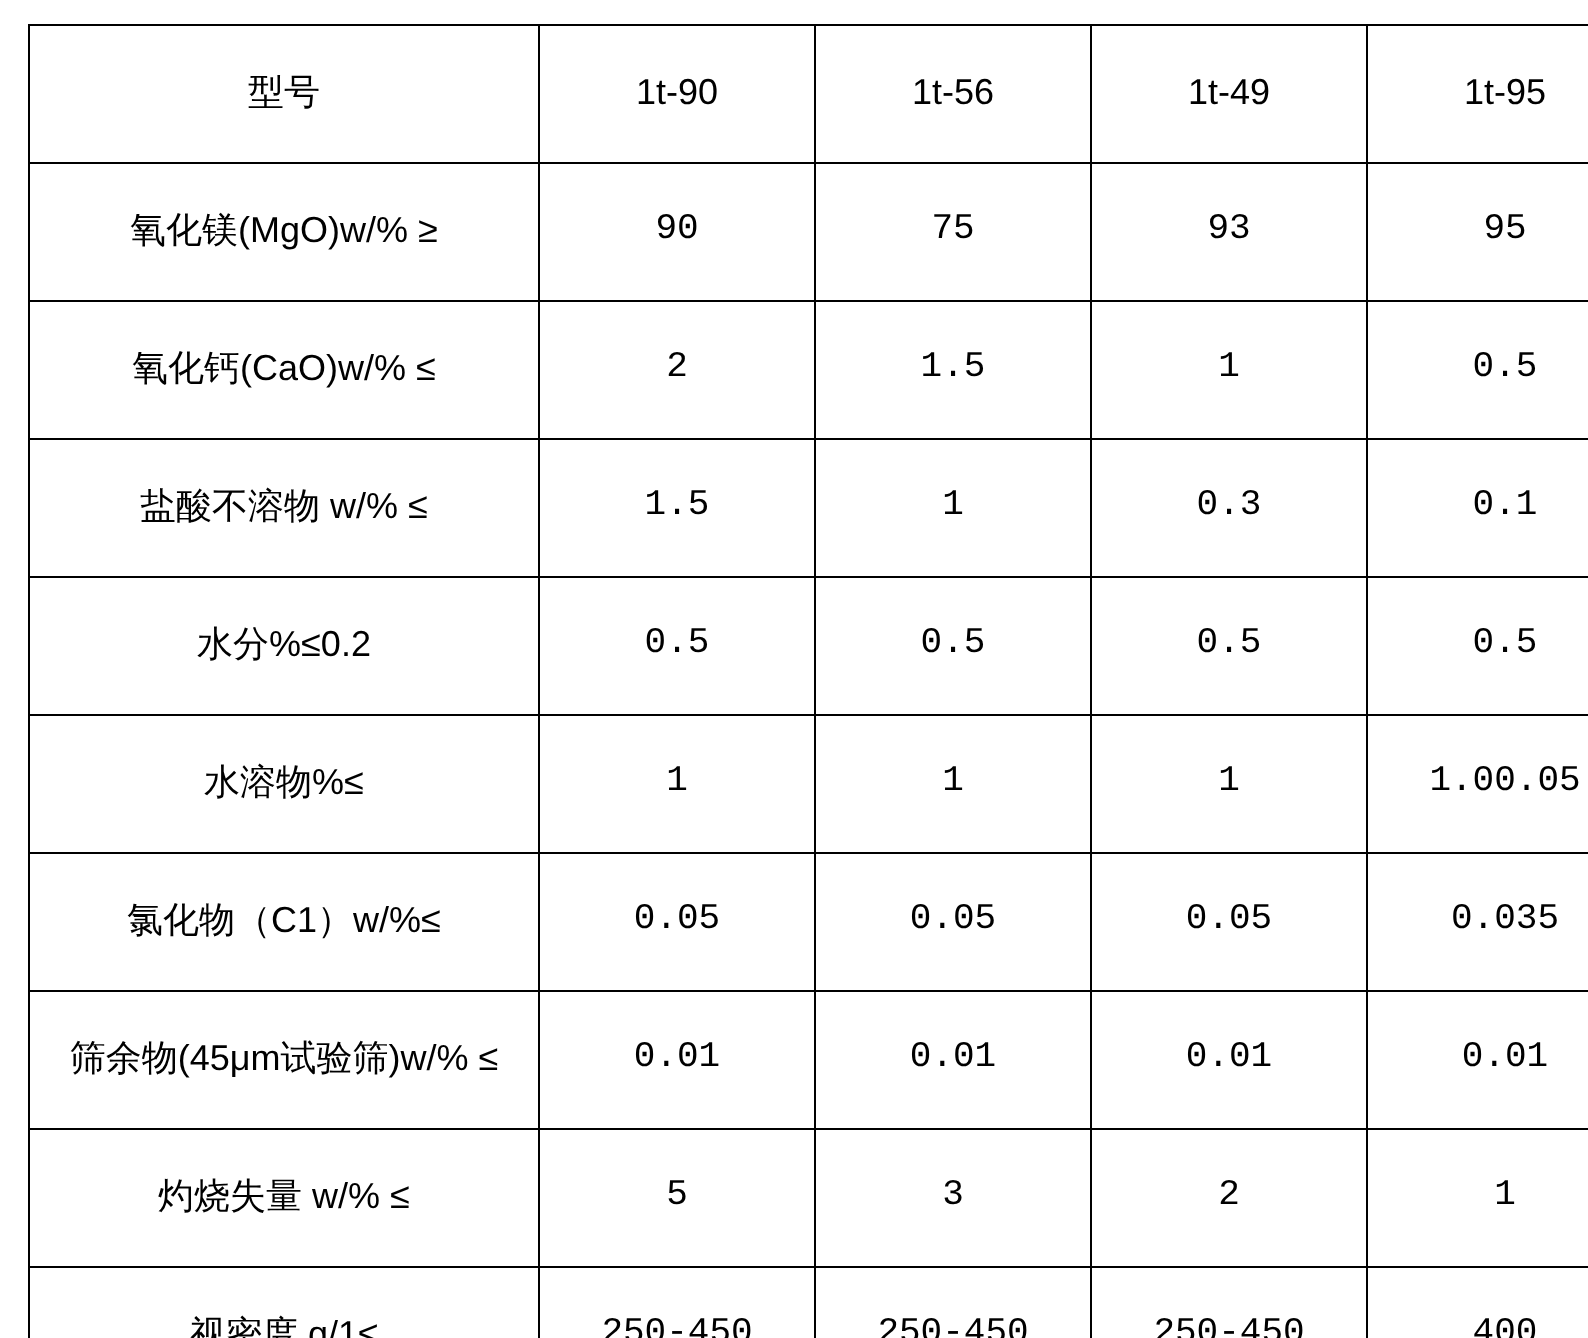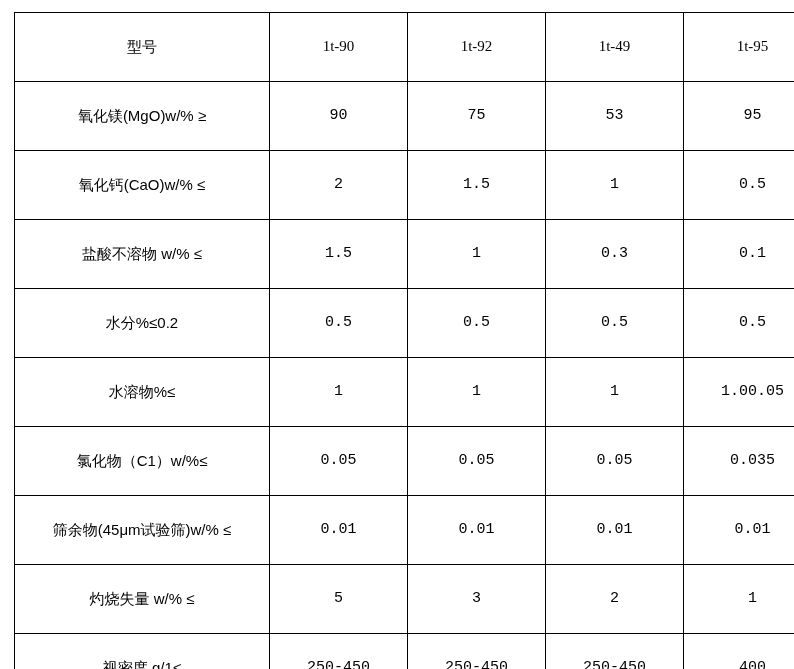--- a/index.html
+++ b/index.html
@@ -23,62 +23,62 @@
   table.spec-table {
     border-collapse: collapse;
     width: 762px;
     margin: 0 auto;
     table-layout: fixed;
   }
   table.spec-table td {
     border: 1px solid #000000;
     text-align: center;
     vertical-align: middle;
-    font-size: 15px;
+    font-size: 18px;
     line-height: 1.3;
     height: 64px;
     padding: 2px 4px;
     white-space: nowrap;
     overflow: hidden;
   }
   td.label-cell {
     width: 246px;
     font-size: 14px;
   }
   td.value-cell {
     width: 129px;
     font-family: Liberation Mono, monospace;
     font-size: 13px;
   }
   td.header-label {
     font-size: 15px;
   }
   td.header-value {
-    font-family: Liberation Serif, serif;
+    font-family: Liberation Sans, sans-serif;
     font-size: 13px;
   }
 </style>
 </head>
 <body>
 
 <div class="page">
   <table class="spec-table">
     <tbody>
       <tr>
         <td class="label-cell header-label">型号</td>
         <td class="value-cell header-value">1t-90</td>
-        <td class="value-cell header-value">1t-92</td>
+        <td class="value-cell header-value">1t-56</td>
         <td class="value-cell header-value">1t-49</td>
         <td class="value-cell header-value">1t-95</td>
       </tr>
       <tr>
         <td class="label-cell">氧化镁(MgO)w/% ≥</td>
         <td class="value-cell">90</td>
         <td class="value-cell">75</td>
-        <td class="value-cell">53</td>
+        <td class="value-cell">93</td>
         <td class="value-cell">95</td>
       </tr>
       <tr>
         <td class="label-cell">氧化钙(CaO)w/% ≤</td>
         <td class="value-cell">2</td>
         <td class="value-cell">1.5</td>
         <td class="value-cell">1</td>
         <td class="value-cell">0.5</td>
       </tr>
       <tr>

